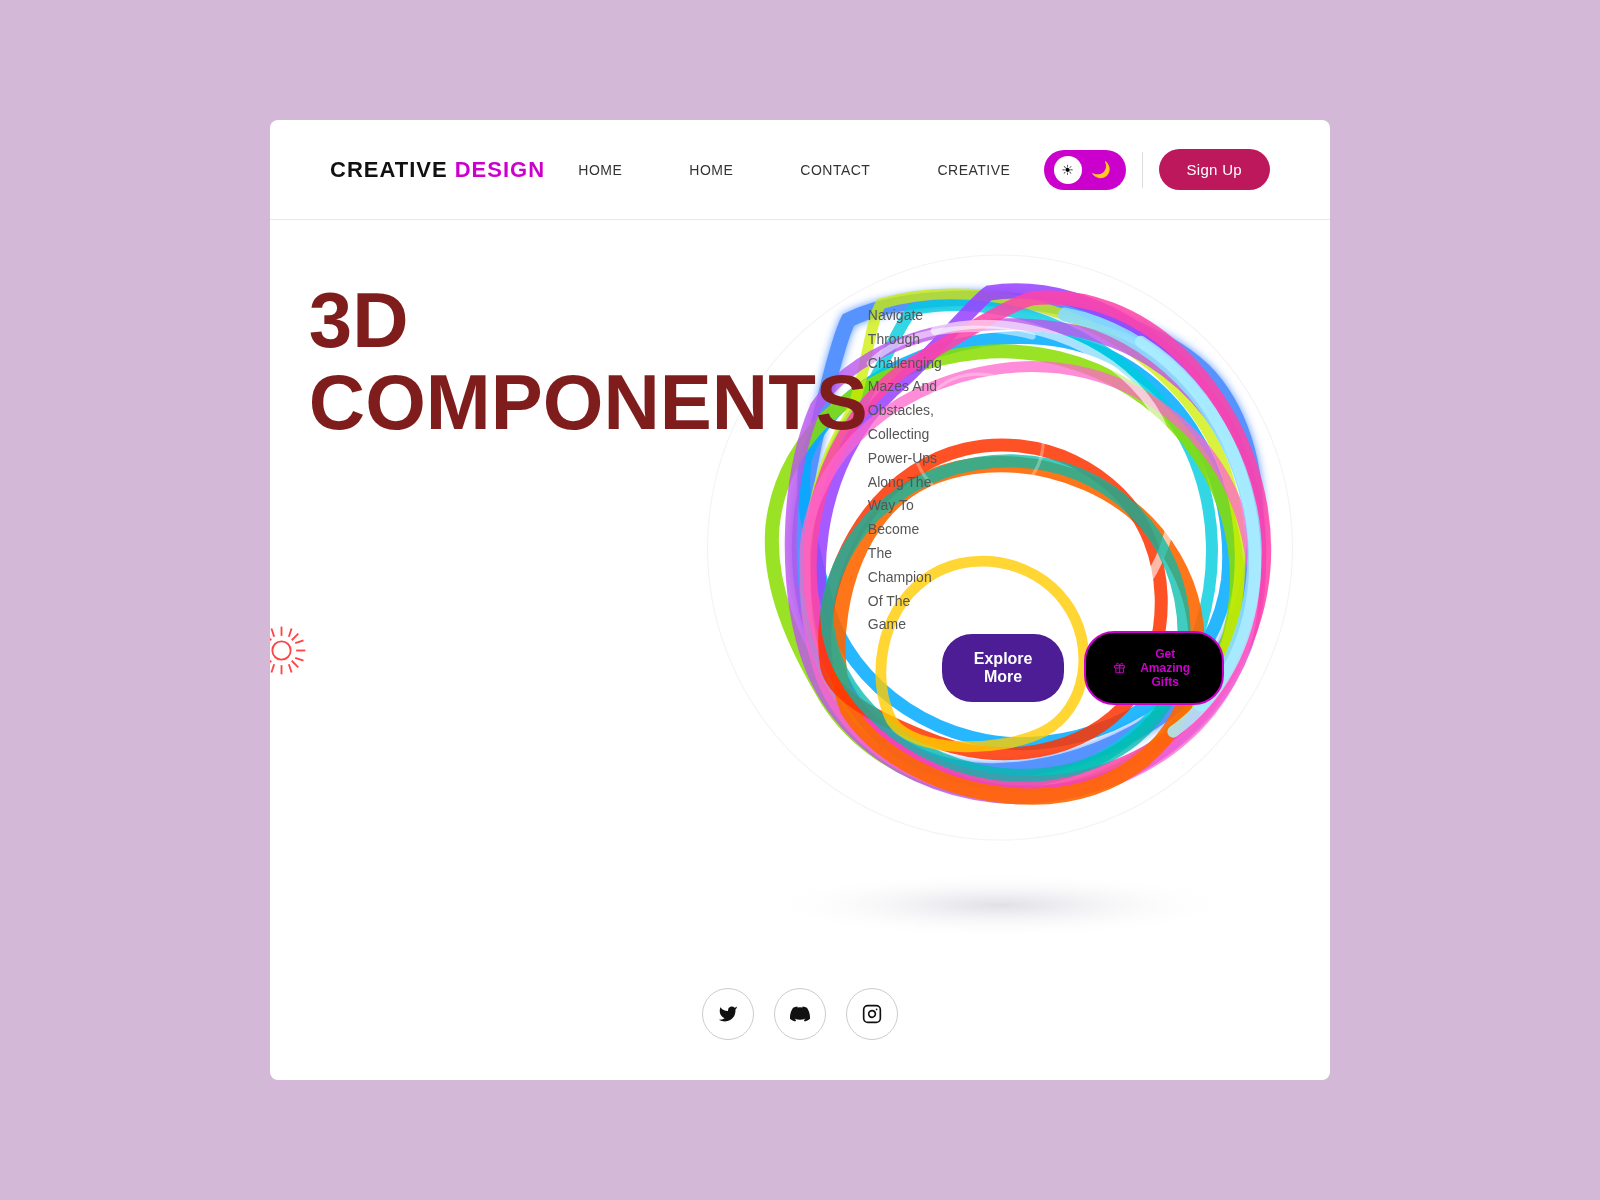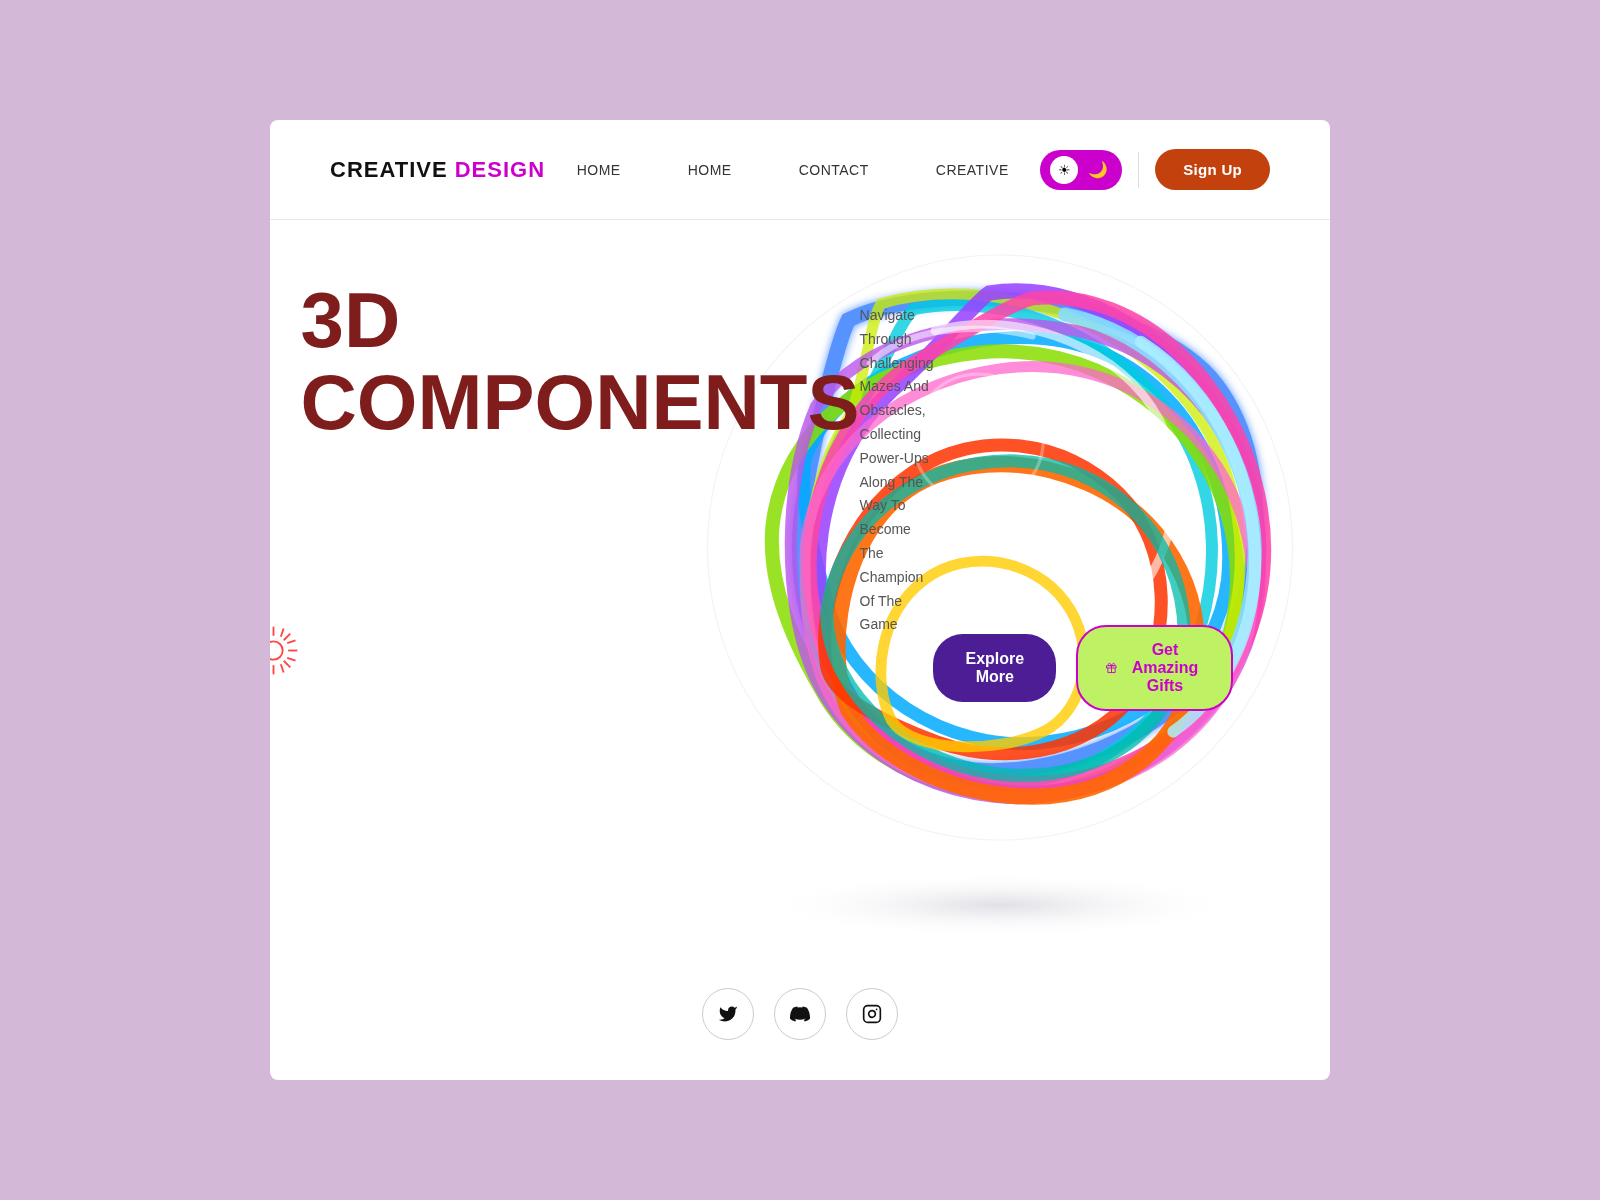--- a/index.html
+++ b/index.html
@@ -97,27 +97,27 @@
       padding: 0 4px;
     }
 
     .divider-vertical {
       width: 1px;
       height: 36px;
       background: #ddd;
     }
 
     .signup-btn {
-      background: #c2410c;
+      background: #be185d;
       color: white;
       border: none;
       border-radius: 30px;
       padding: 12px 28px;
       font-size: 15px;
-      font-weight: 700;
+      font-weight: 400;
       cursor: pointer;
       letter-spacing: 0.3px;
     }
 
     
     .main-content {
       flex: 1;
       display: flex;
       position: relative;
       overflow: hidden;
@@ -185,26 +185,26 @@
       color: white;
       border: none;
       border-radius: 30px;
       padding: 16px 32px;
       font-size: 16px;
       font-weight: 600;
       cursor: pointer;
     }
 
     .gifts-btn {
-      background: #bef264;
+      background: #000000;
       color: #cc00cc;
       border: 2px solid #cc00cc;
       border-radius: 30px;
       padding: 14px 28px;
-      font-size: 16px;
+      font-size: 12px;
       font-weight: 600;
       cursor: pointer;
       display: flex;
       align-items: center;
       gap: 10px;
     }
 
     
     .hero-right {
       position: absolute;

